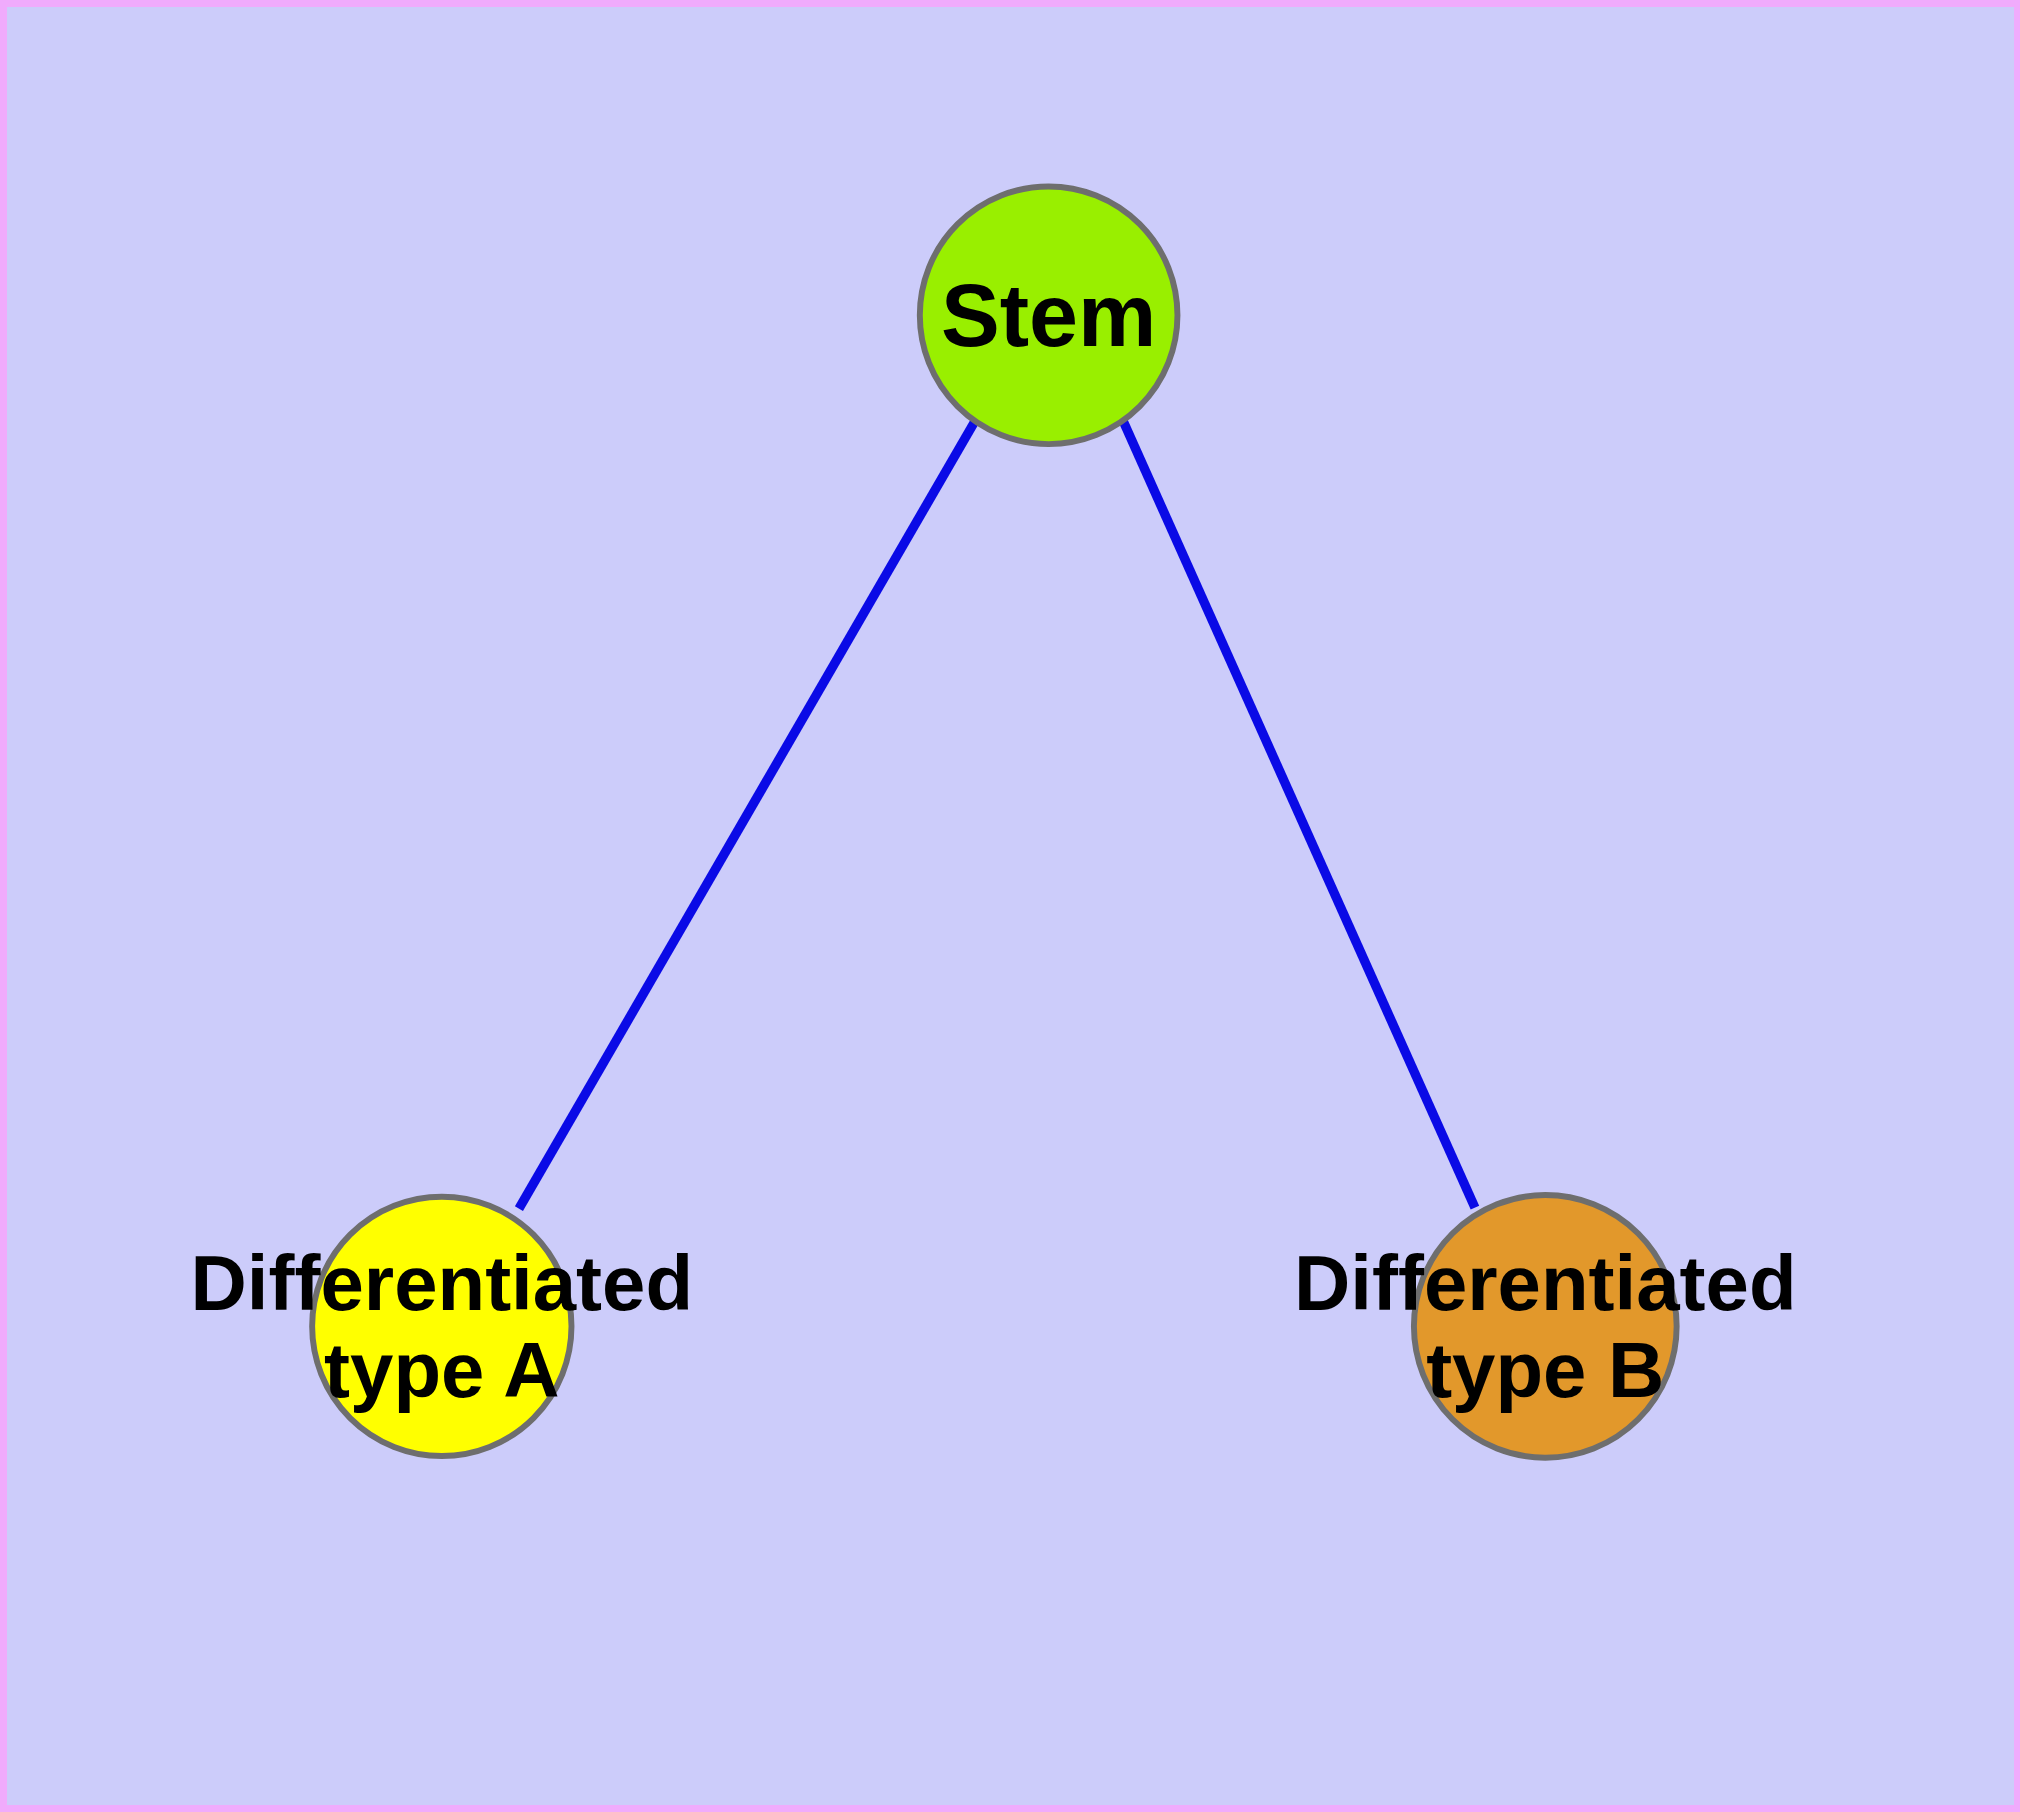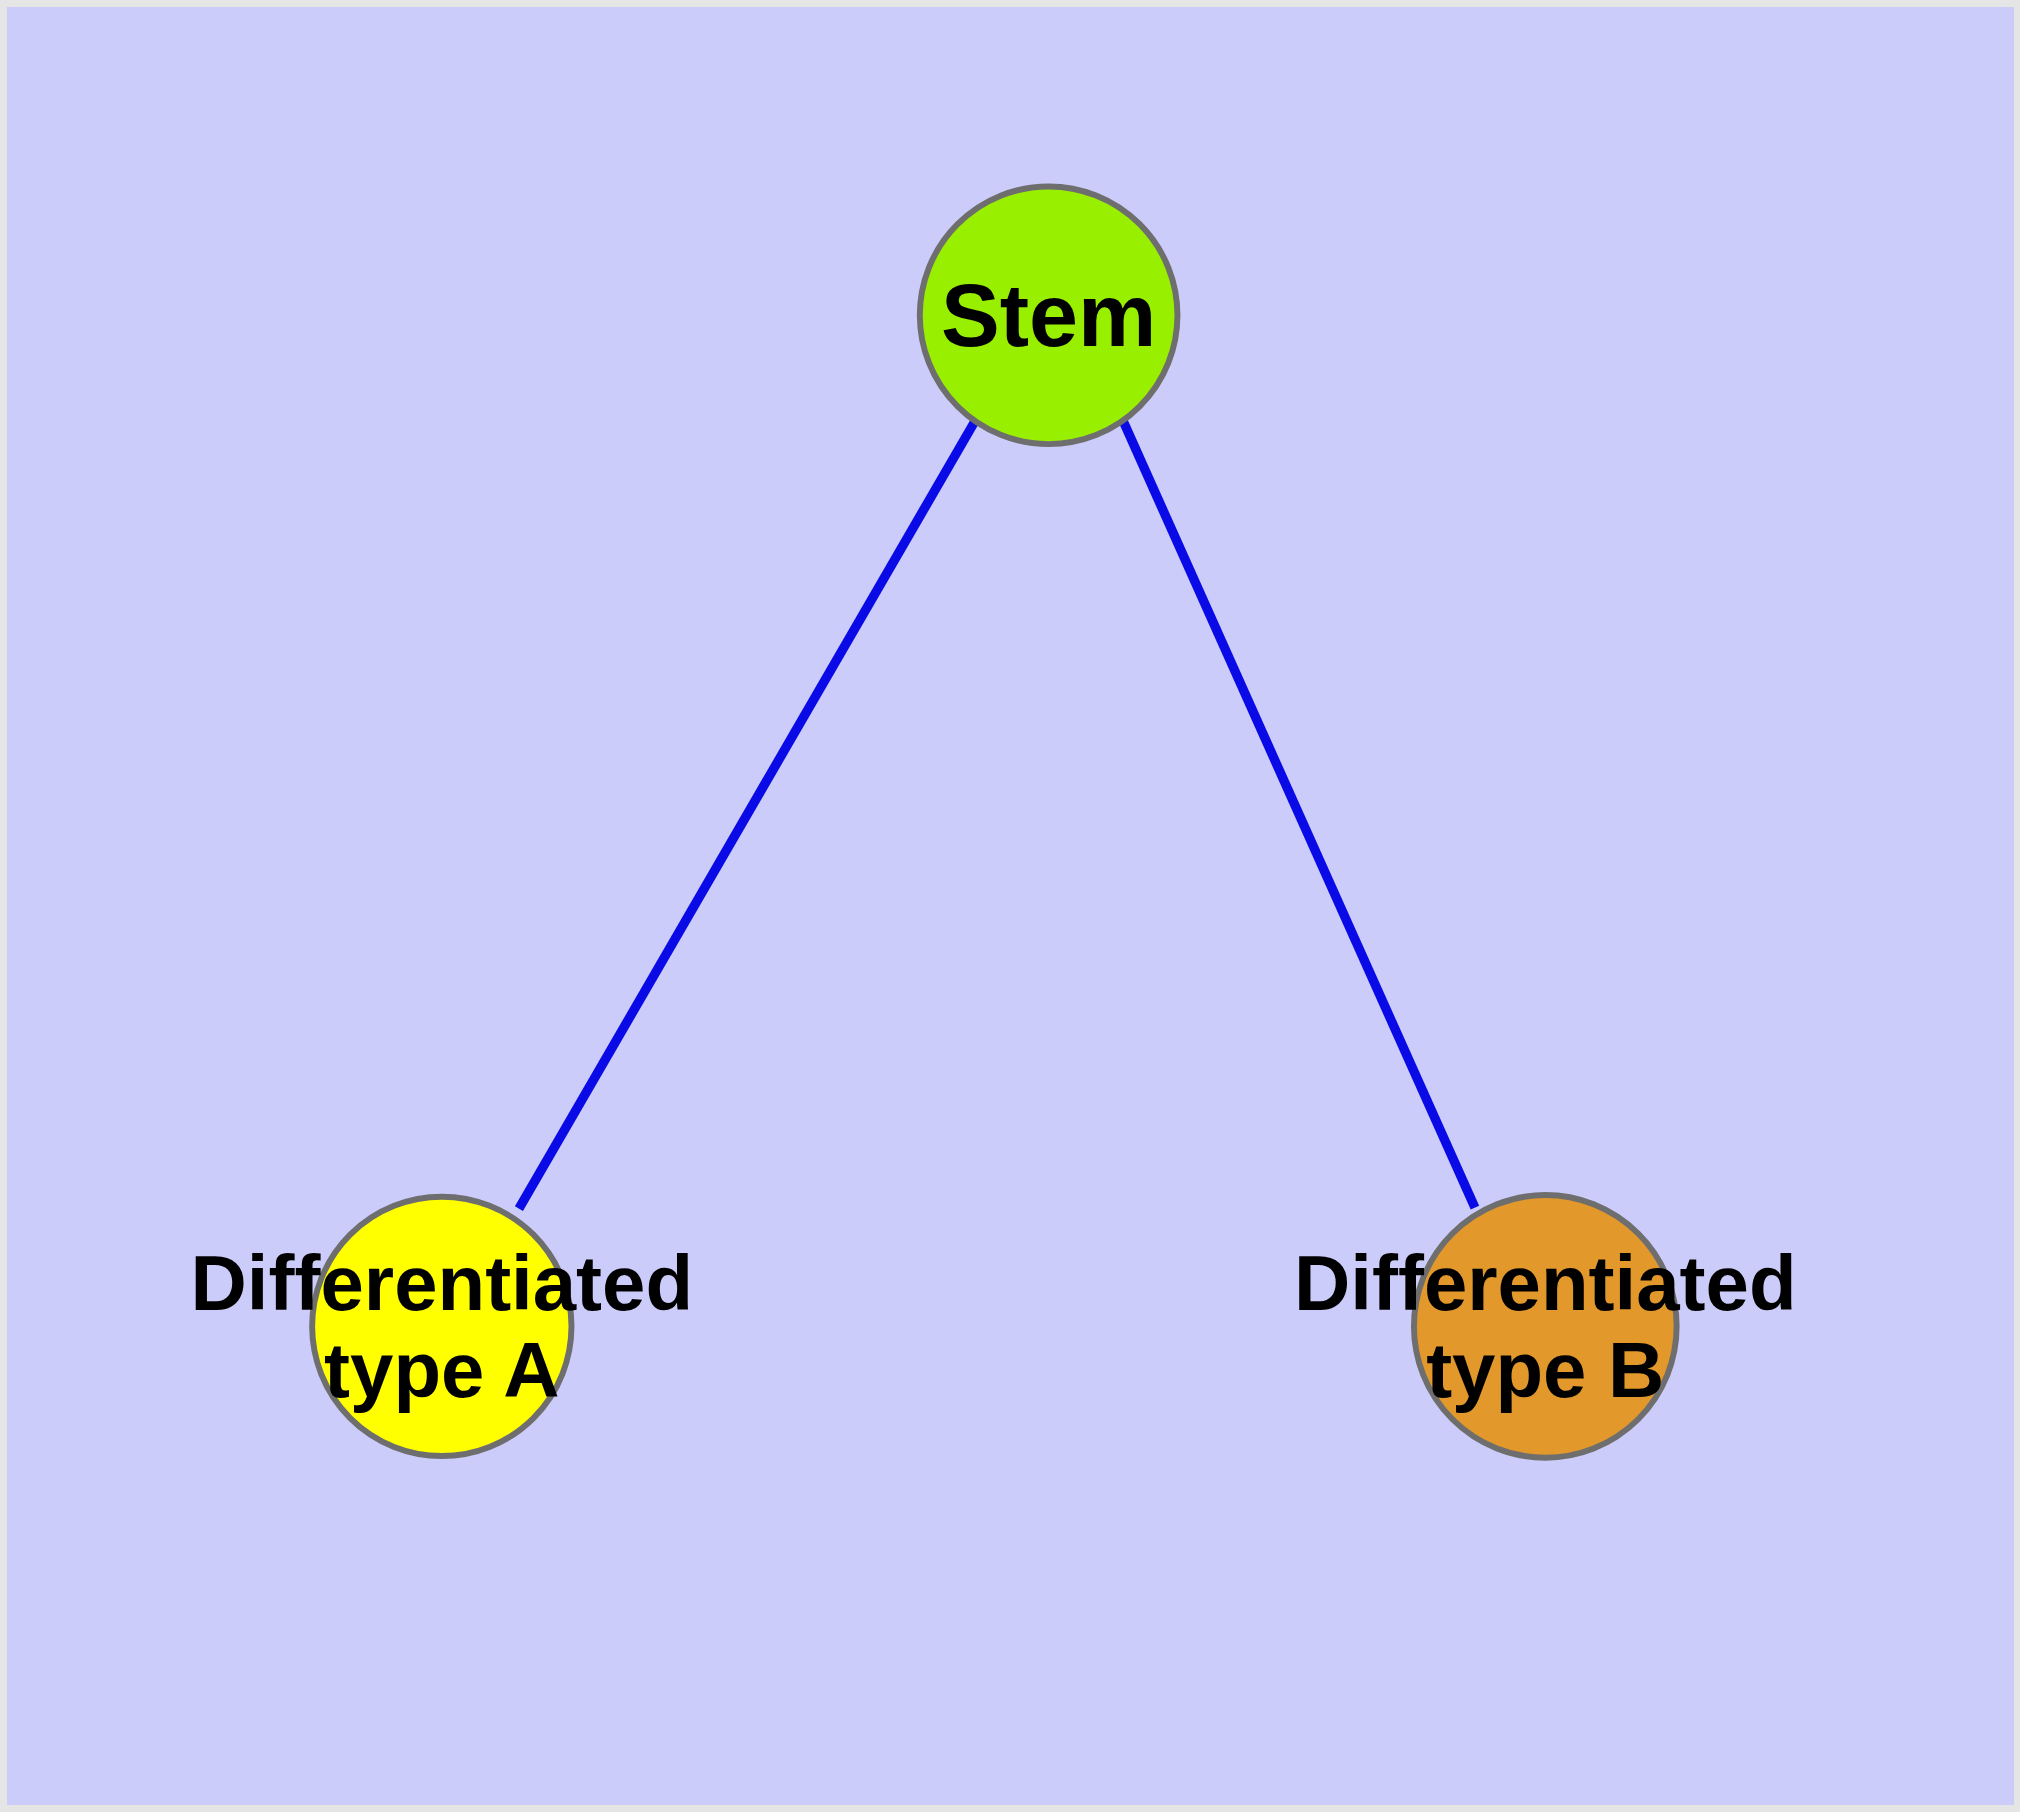--- a/index.html
+++ b/index.html
@@ -4,21 +4,21 @@
 <style>
   html, body {
     margin: 0;
     padding: 0;
     background: #ffffff;
   }
   #stage {
     position: relative;
     width: 2021px;
     height: 1812px;
-    background: #e5e5e5;
+    background: #f0abfc;
     overflow: hidden;
     font-family: "Liberation Sans", sans-serif;
   }
   #canvas {
     position: absolute;
     left: 6.8px;
     top: 6.8px;
     width: 2007px;
     height: 1798px;
     background: #ccccfa;

